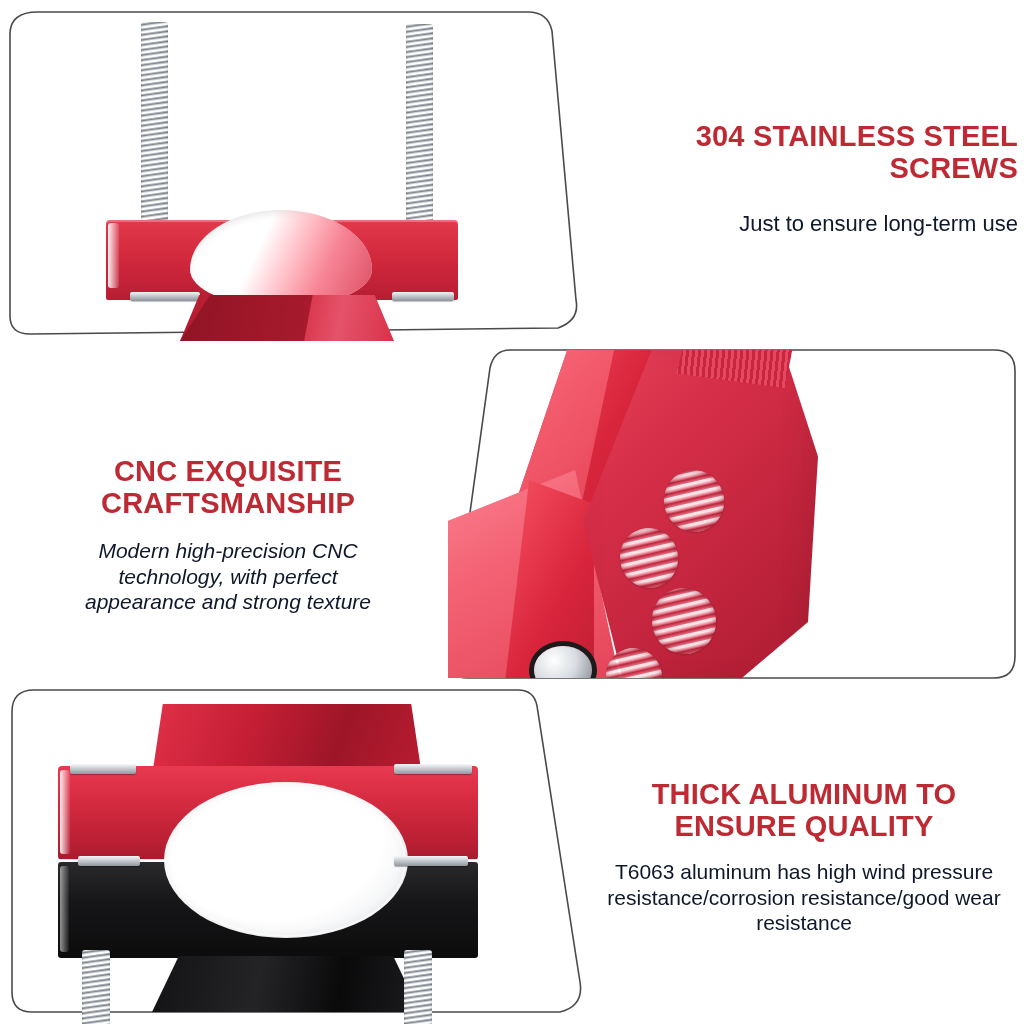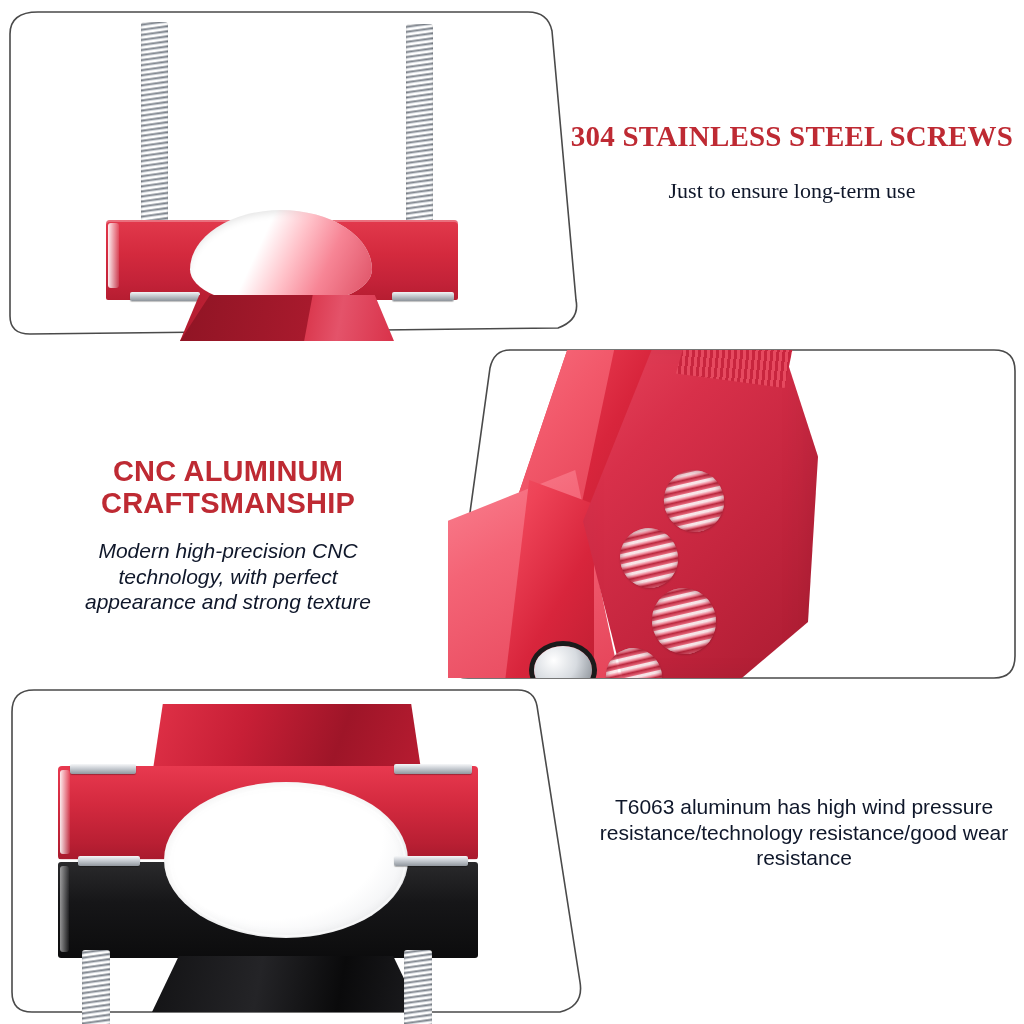--- a/index.html
+++ b/index.html
@@ -161,21 +161,21 @@
         <div class="p1-notch-sh" style="left:84px;top:-10px;width:182px;height:96px;"></div>
         <div class="p1-nut" style="left:24px;top:72px;width:70px;"></div>
         <div class="p1-nut" style="left:286px;top:72px;width:62px;"></div>
       </div>
 
       <div class="p1-base" style="left:170px;top:283px;width:214px;height:46px;"></div>
       <div class="p1-basedark" style="left:170px;top:283px;width:214px;height:46px;"></div>
     </div>
   </div>
 
-  <div class="tblock" style="left:566px;top:120px;width:452px;text-align:center;font-family:Liberation Serif, serif;">
+  <div class="tblock" style="left:566px;top:120px;width:452px;text-align:right;">
     <div class="thead" style="font-size:29px;">304 STAINLESS STEEL SCREWS</div>
     <div class="tsub" style="font-size:22px;margin-top:26px;">Just to ensure long-term use</div>
   </div>
 
   <div class="panel-frame" style="left:430px;top:340px;width:594px;height:348px;">
     <svg width="594" height="348" viewBox="0 0 594 348">
       <path d="M 80 10 L 564 10 Q 585 10 585 31 L 585 316 Q 585 338 564 338 L 38 338
                Q 16 338 20 317 L 60 28 Q 64 10 80 10 Z"></path>
     </svg>
   </div>
@@ -202,21 +202,21 @@
       <div class="p2-hole" style="left:216px;top:120px;width:60px;height:62px;"></div>
       <div class="p2-hole" style="left:172px;top:178px;width:58px;height:60px;"></div>
       <div class="p2-hole" style="left:204px;top:238px;width:64px;height:66px;"></div>
       <div class="p2-hole" style="left:158px;top:298px;width:56px;height:58px;"></div>
 
       <div class="p2-boltcap" style="left:86px;top:296px;width:58px;height:48px;"></div>
     </div>
   </div>
 
   <div class="tblock" style="left:0px;top:455px;width:456px;text-align:center;">
-    <div class="thead" style="font-size:29px;">CNC ALUMINUM CRAFTSMANSHIP</div>
+    <div class="thead" style="font-size:29px;">CNC EXQUISITE CRAFTSMANSHIP</div>
     <div class="tsub" style="font-size:21px;margin-top:18px;padding:0 68px;font-style:italic;">Modern high-precision CNC technology, with perfect appearance and strong texture</div>
   </div>
 
   <div class="panel-frame" style="left:0px;top:676px;width:600px;height:348px;">
     <svg width="600" height="348" viewBox="0 0 600 348">
       <path d="M 34 14 L 518 14 Q 534 14 537 30 L 580 306 Q 584 330 560 336 L 32 336
                Q 12 336 12 316 L 12 36 Q 12 14 34 14 Z"></path>
     </svg>
   </div>
 
@@ -246,16 +246,17 @@
       <div class="screw" style="left:70px;top:262px;width:28px;height:90px;">
         <div class="shaft"></div>
       </div>
       <div class="screw" style="left:392px;top:262px;width:28px;height:90px;">
         <div class="shaft"></div>
       </div>
     </div>
   </div>
 
   <div class="tblock" style="left:588px;top:778px;width:432px;text-align:center;">
-    <div class="tsub" style="font-size:21px;margin-top:16px;padding:0 6px;">T6063 aluminum has high wind pressure resistance/technology resistance/good wear resistance</div>
+    <div class="thead" style="font-size:29px;padding:0 22px;">THICK ALUMINUM TO ENSURE QUALITY</div>
+    <div class="tsub" style="font-size:21px;margin-top:16px;padding:0 6px;">T6063 aluminum has high wind pressure resistance/corrosion resistance/good wear resistance</div>
   </div>
 
 </div>
 
 </body></html>

